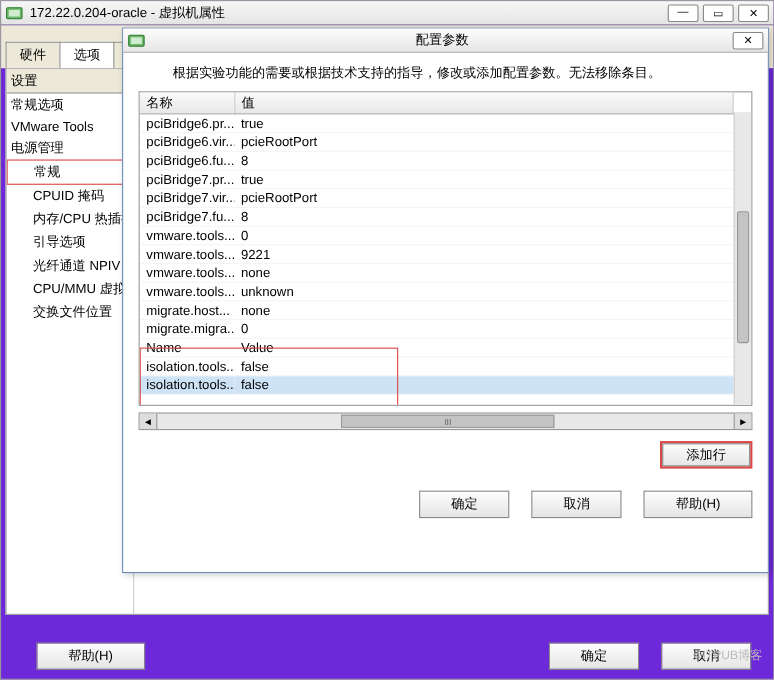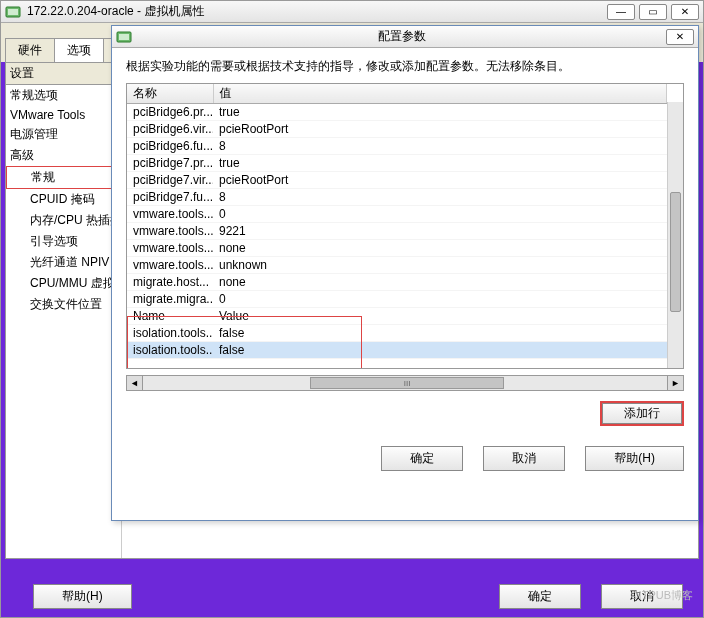--- a/index.html
+++ b/index.html
@@ -102,21 +102,21 @@
     .inner-dialog {
       position: absolute;
       left: 110px; top: 24px;
       width: 588px; height: 496px;
       border: 1px solid #6a8bb8;
       background: #fff;
       box-shadow: 2px 2px 6px rgba(0,0,0,.2);
     }
     .inner-dialog .titlebar { background: linear-gradient(#fdfdfd, #e6e6e6); text-align: center; }
     .inner-body { padding: 10px 14px 6px; }
-    .info-text { margin-bottom: 8px; }
+    .info-text { margin-bottom: 8px; margin-left: 31px; }
     .table-wrap {
       border: 1px solid #999;
       height: 286px;
       overflow: hidden;
       position: relative;
     }
     .table-scroll {
       position: absolute;
       right: 0; top: 18px; bottom: 0;
       width: 16px;
@@ -226,21 +226,20 @@
     <div class="tab">资</div>
   </div>
 
   <div class="main-body">
     <div class="sidebar">
       <div class="sidebar-header">设置</div>
       <div id="sidebar-items">
           <div class="sidebar-item">常规选项</div>
           <div class="sidebar-item">VMware Tools</div>
           <div class="sidebar-item">电源管理</div>
-          <div class="sidebar-item">高级</div>
           <div class="sidebar-item indent selected">常规</div>
           <div class="sidebar-item indent">CPUID 掩码</div>
           <div class="sidebar-item indent">内存/CPU 热插拔</div>
           <div class="sidebar-item indent">引导选项</div>
           <div class="sidebar-item indent">光纤通道 NPIV</div>
           <div class="sidebar-item indent">CPU/MMU 虚拟化</div>
           <div class="sidebar-item indent">交换文件位置</div>
         </div>
     </div>
     <div class="content"></div>

